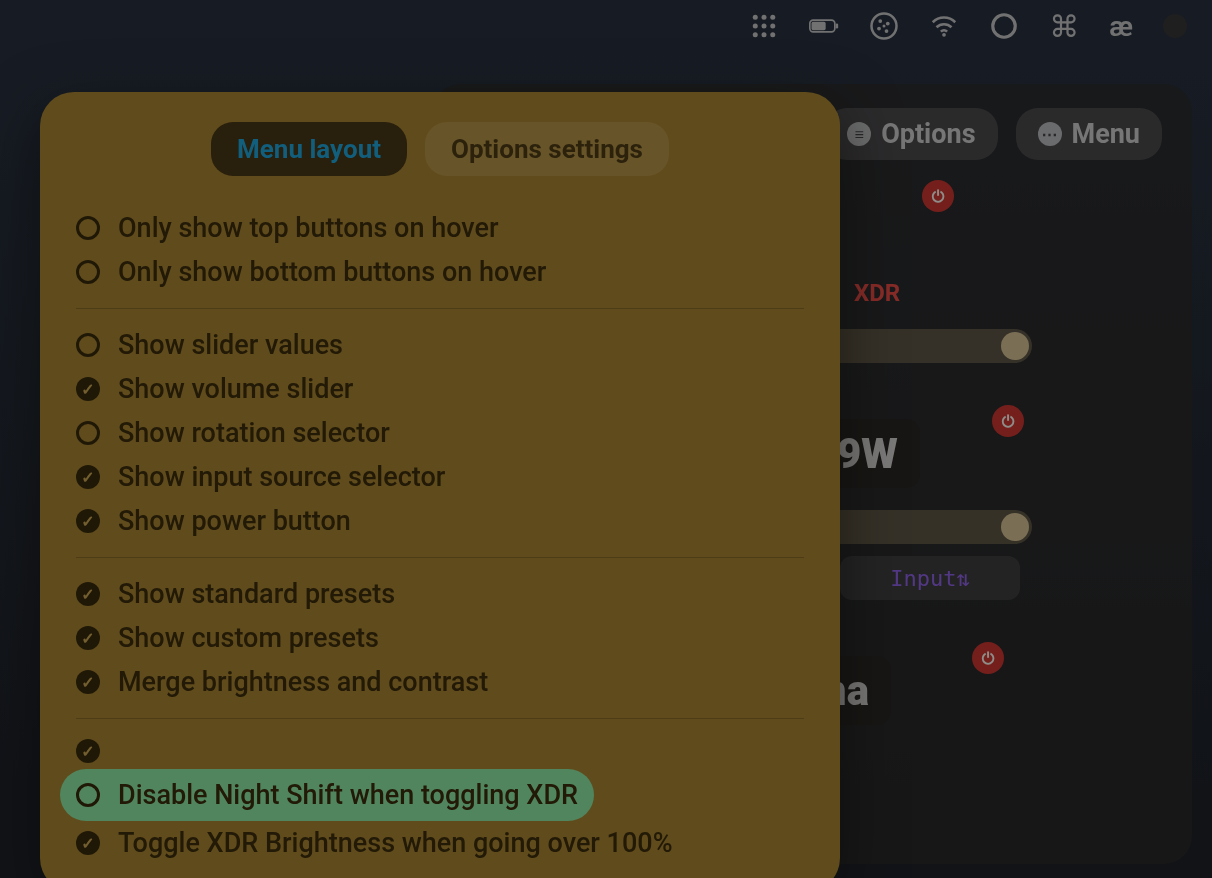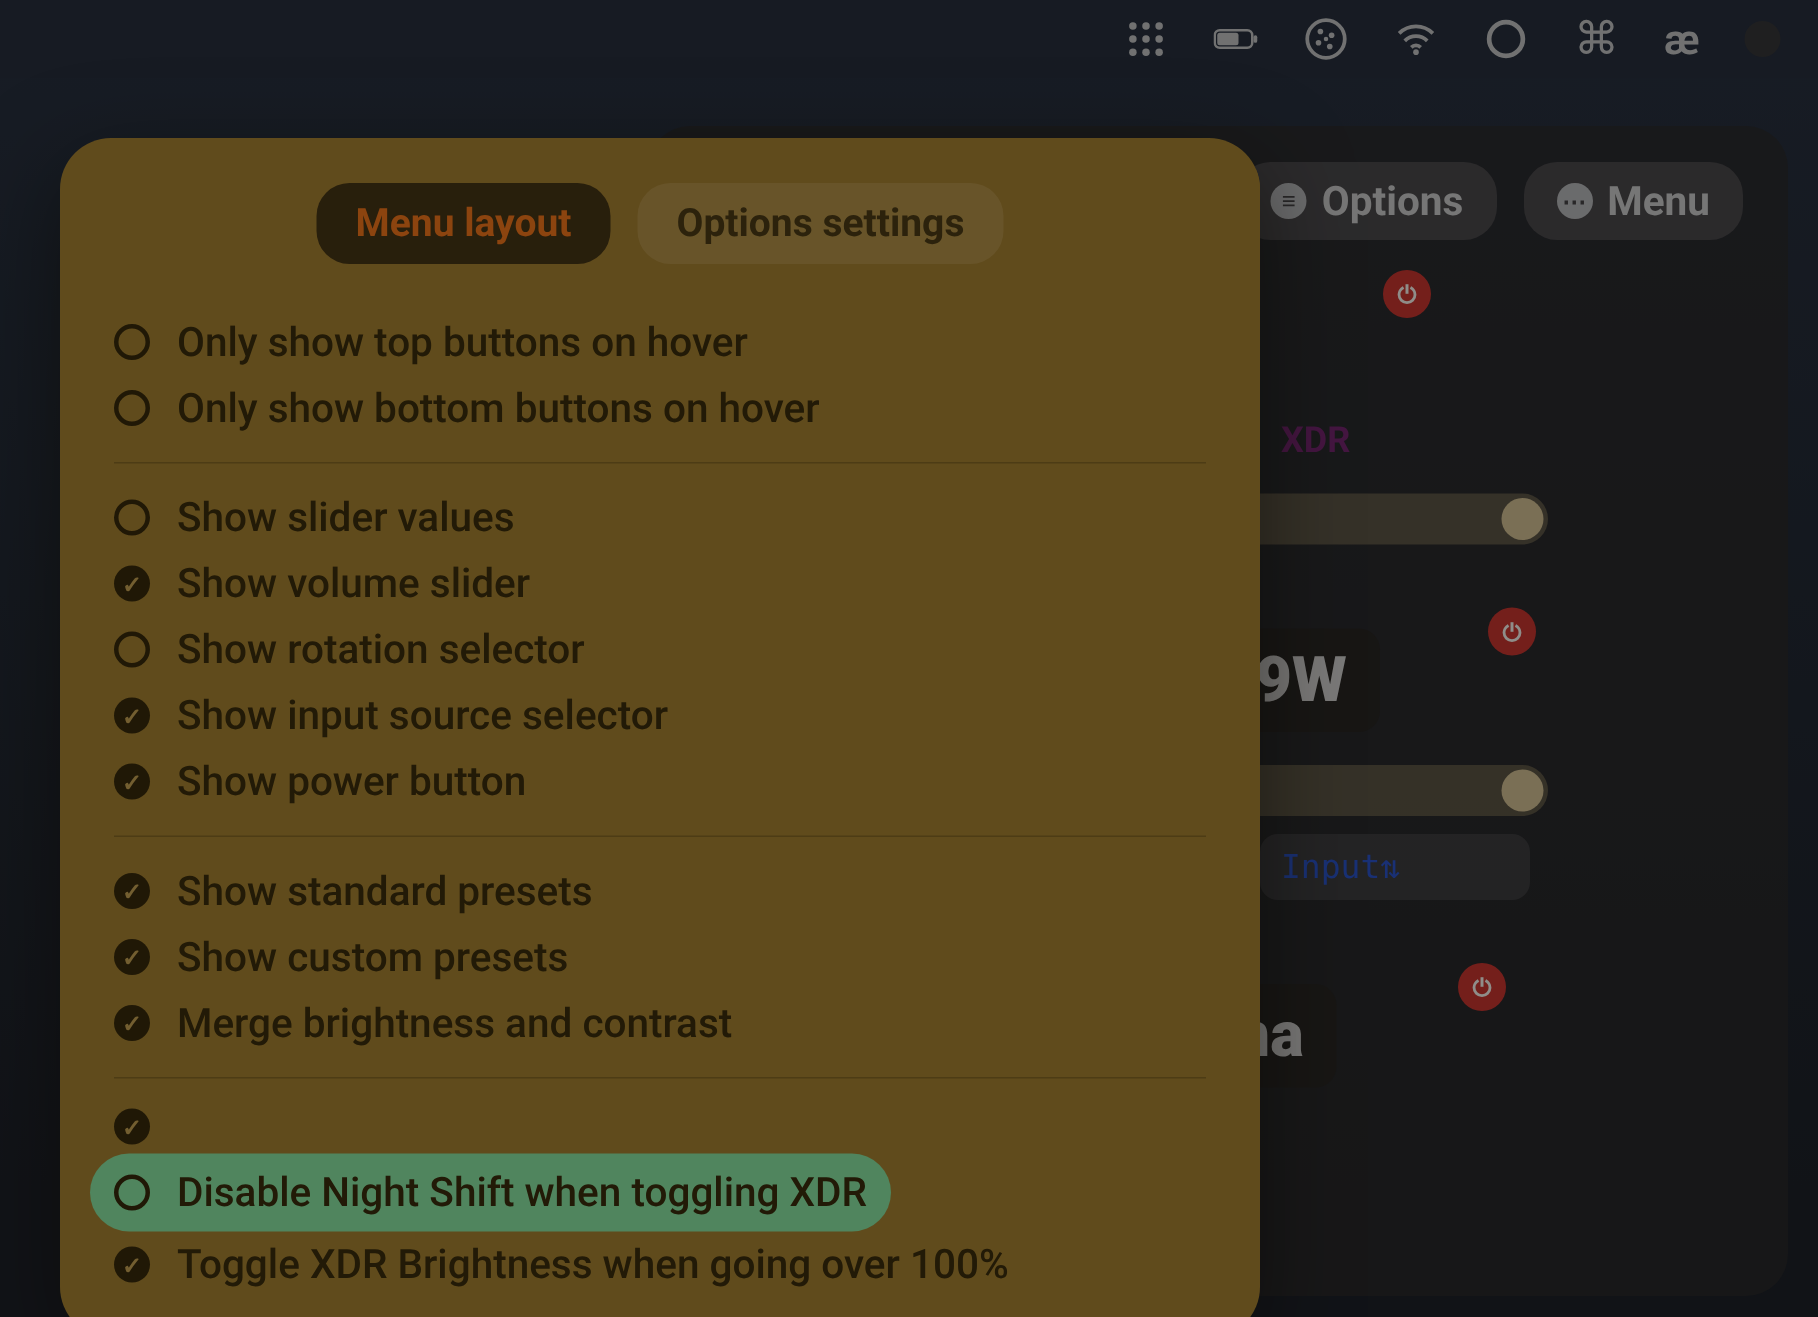--- a/index.html
+++ b/index.html
@@ -66,37 +66,37 @@
     margin-left: 280px;
   }
   .display-card .power {
     position:absolute; width:32px; height:32px; border-radius:50%;
     background:#cc2d2d; color:#fff; font-weight:700; font-size:16px;
     display:flex; align-items:center; justify-content:center;
     top: -14px; left: 460px;
   }
   .display-card .sub {
     margin: 16px 0 0 392px;
-    font-size: 24px; color:#701a75; font-weight:700;
+    font-size: 24px; color:#ef4444; font-weight:700;
   }
   .display-card .slider {
     margin: 22px 0 0 330px;
     width: 240px; height: 34px; border-radius: 20px;
     background: rgba(190,170,120,.35);
     position:relative;
   }
   .display-card .slider .thumb {
     position:absolute; right:3px; top:3px; width:28px; height:28px;
     border-radius:50%; background:#d6c59b;
   }
   .display-card .input-drop {
     margin: 12px 0 0 378px;
     width: 180px; height: 44px; border-radius: 12px;
-    background: rgba(60,62,72,.7); color:#1d4ed8;
-    display:flex; align-items:center; justify-content:flex-start;
+    background: rgba(60,62,72,.7); color:#8b5cf6;
+    display:flex; align-items:center; justify-content:center;
     padding:0 14px; font-family: ui-monospace, SFMono-Regular, Menlo, monospace; font-size:22px;
   }
 
   
   .options-popover {
     position: absolute;
     top: 92px; left: 40px;
     width: 800px;
     height: 800px;
     background: #a6812f;
@@ -118,21 +118,21 @@
 
   .tab-row { display:flex; gap:18px; justify-content:center; margin-bottom: 30px; }
   .tab {
     padding: 12px 26px;
     border-radius: 22px;
     font-size: 26px; font-weight: 700;
     color: #3c2e10;
   }
   .tab.active {
     background:#3a2c10;
-    color: #f97316;
+    color: #0ea5e9;
   }
   .tab.inactive { background: rgba(210,180,120,.35); color:#413311; }
 
   .opt-list { padding: 0 36px; }
   .opt-row {
     display:flex; align-items:center; gap:18px;
     font-size: 27px; font-weight:500;
     color:#2e2306;
     padding: 6px 0;
   }

